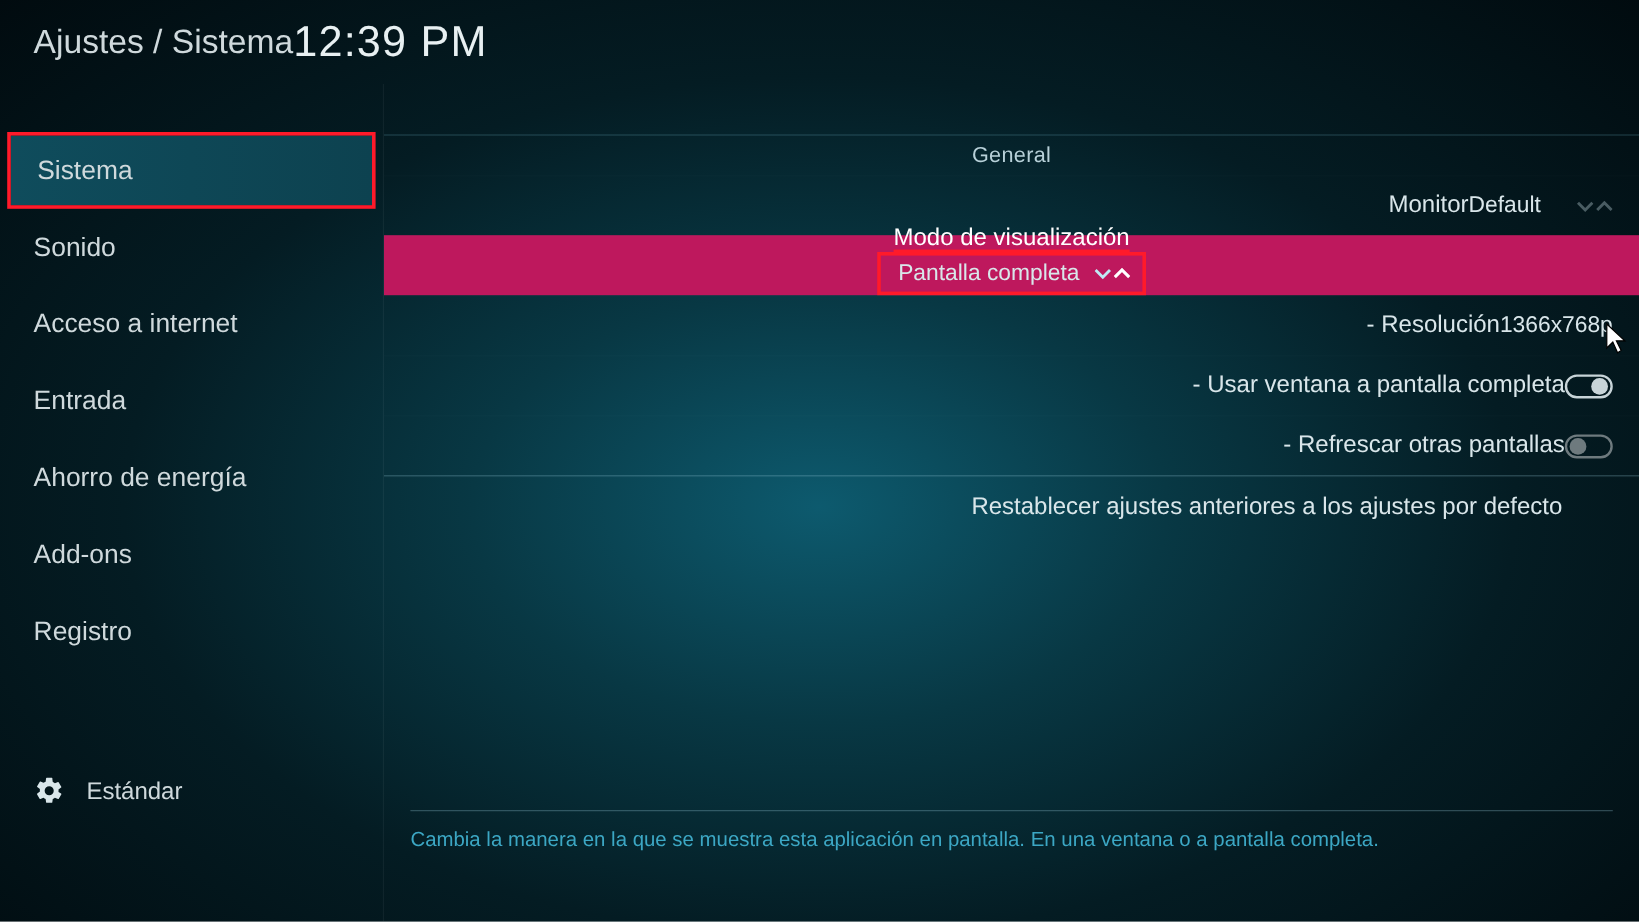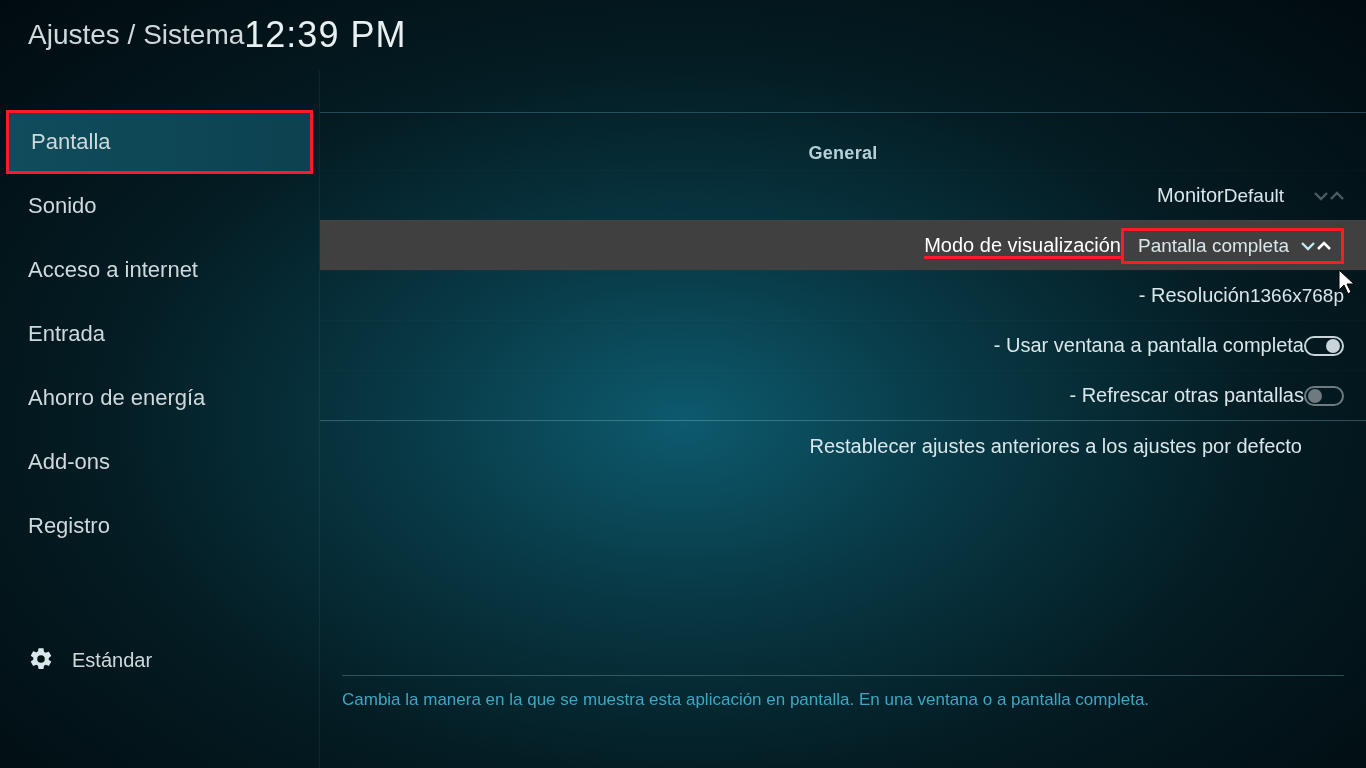--- a/index.html
+++ b/index.html
@@ -45,33 +45,34 @@
   .gear {
     width: 26px; height: 26px; margin-right: 18px; display: inline-block;
   }
 
   
   .main {
     position: absolute; top: 112px; left: 320px; right: 0; bottom: 0;
     border-top: 1px solid rgba(100,160,180,0.35);
   }
   .section-header {
-    text-align: center; font-size: 18px; font-weight: 700;
-    color: #b7d0d8; padding: 6px 0 6px 0; letter-spacing: .3px; margin-top: 24px;
+    text-align: center; font-size: 18px; font-weight: 400;
+    color: #b7d0d8; padding: 6px 0 6px 0; letter-spacing: .3px;
   }
   .row {
     height: 50px; display: flex; align-items: center; justify-content: flex-end;
     padding: 0 22px; font-size: 20px; color: #d9e6ea; cursor: pointer;
     border-top: 1px solid rgba(255,255,255,0.02);
   }
   .row .label { white-space: nowrap; }
   .row .value { display: flex; align-items: center; gap: 30px; color: #d9e6ea; font-size: 19px; }
   .row.selected {
-    background: #404040;
+    background: #be185d;
     color: #ffffff;
+    flex-direction: column;
   }
   .row.selected .label { text-decoration: underline; text-decoration-color: #ff1a2a; text-underline-offset: 4px; text-decoration-thickness: 3px; }
   .value-box {
     border: 3px solid #ff1a2a; padding: 4px 10px 4px 14px;
     display: flex; align-items: center; gap: 12px;
   }
   .spinner { display:inline-flex; gap:2px; }
   .chev { width: 14px; height: 10px; display:inline-block; }
   .chev svg { display:block; }
   .dim { opacity: .45; }
@@ -108,21 +109,21 @@
 <body>
 
 <div class="header">
   <div class="breadcrumb">Ajustes / Sistema</div>
   <div class="clock">12:39 PM</div>
 </div>
 
 <div class="sidebar">
   <div class="sidebar-items">
     <div class="sidebar-item active">
-      <span>Pantalla</span>
+      <span>Sistema</span>
     </div>
     <div class="sidebar-item">
       <span>Sonido</span>
     </div>
     <div class="sidebar-item">
       <span>Acceso a internet</span>
     </div>
     <div class="sidebar-item">
       <span>Entrada</span>
     </div>

